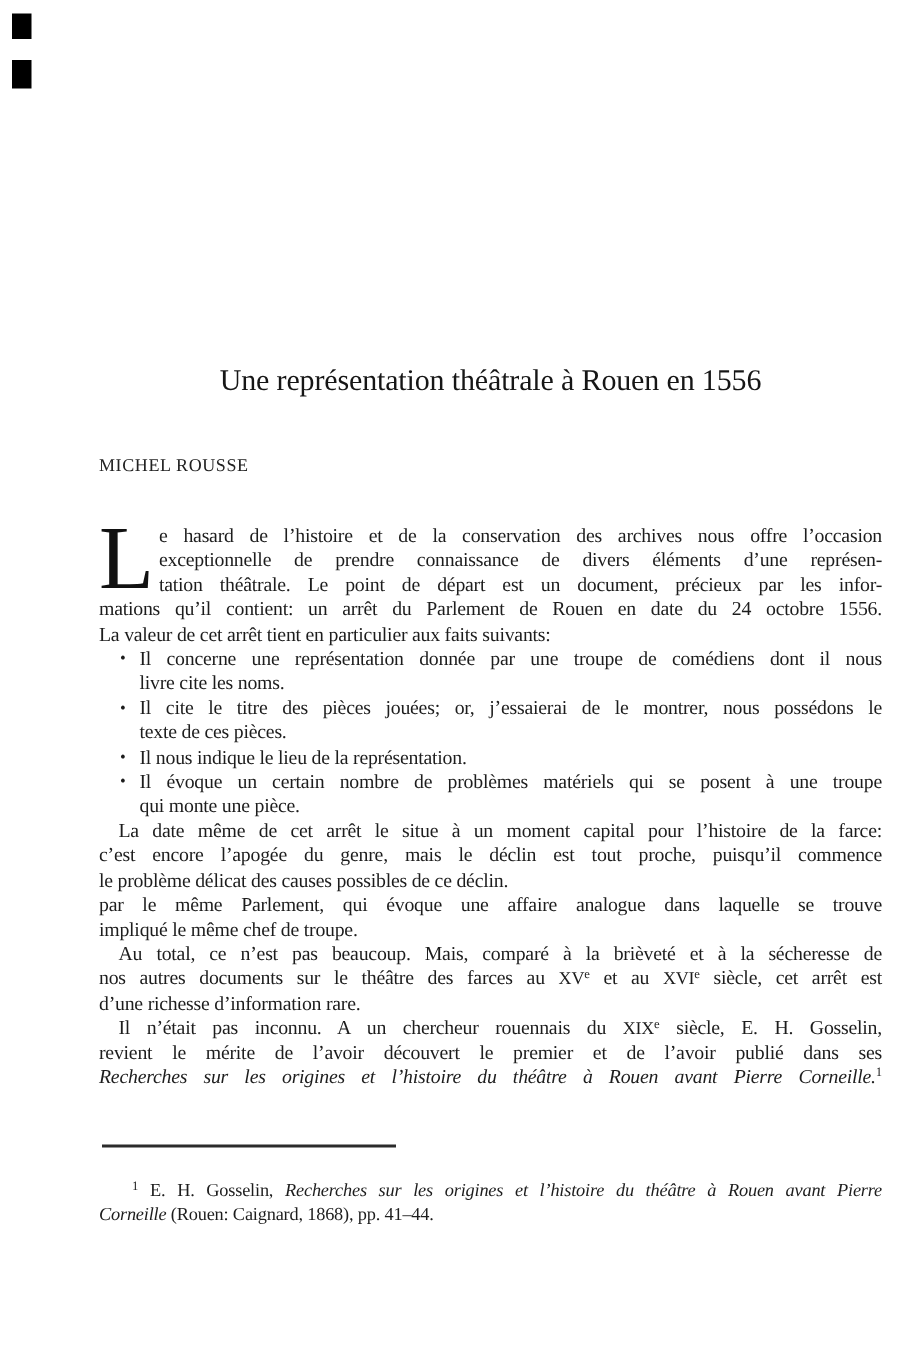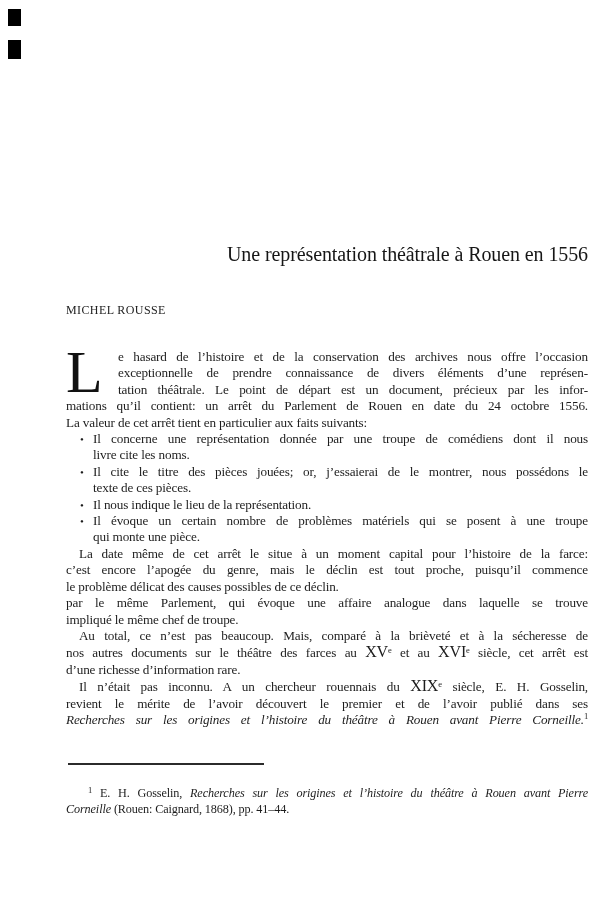--- a/index.html
+++ b/index.html
@@ -8,45 +8,45 @@
     font-family:"Liberation Serif",serif;color:#1d1d1d;overflow:hidden;
   }
   .scan-mark{position:absolute;background:#000;}
   .scan-mark.m1{left:8px;top:9px;width:13px;height:17px;}
   .scan-mark.m2{left:8px;top:40px;width:13px;height:19px;}
 
   .content{position:absolute;left:66px;top:0;width:522px;height:907px;}
 
   .title{
     position:absolute;top:243px;left:0;width:100%;margin:0;
-    font-size:20px;font-weight:normal;text-align:right;color:#161616;
+    font-size:20px;font-weight:normal;text-align:center;color:#161616;
     letter-spacing:-0.1px;
   }
   .author{
     position:absolute;top:303px;left:0;width:100%;box-sizing:border-box;
     padding-right:55px;text-align:left;font-size:12px;letter-spacing:0.4px;color:#222;
   }
 
   .bodytext{
     position:absolute;top:349px;left:0;width:100%;
     font-size:13.2px;line-height:16.4px;letter-spacing:-0.15px;
   }
   .line{text-align:justify;text-align-last:left;}
   .line.just{text-align-last:justify;}
   .line.ind{text-indent:13px;}
   .it{font-style:italic;}
-  .sc{font-size:16px;}
+  .sc{font-size:12px;}
   sup.sup{font-size:8.5px;line-height:0;position:relative;top:-4.5px;vertical-align:baseline;}
 
   .opening{display:flex;}
   .dropcap{
     flex:0 0 40px;width:40px;font-size:60px;line-height:46px;
     color:#111;letter-spacing:0;
   }
-  .opening-lines{flex:1;min-width:0;margin-left:12px;}
+  .opening-lines{flex:1;min-width:0;}
 
   ul.bullets{margin:0;padding:0 0 0 27px;list-style:none;}
   ul.bullets li{position:relative;}
   .dot{position:absolute;left:-13px;top:0;font-size:11px;}
 
   .footnote-rule{position:absolute;top:763px;left:2px;width:196px;height:2px;background:#2b2b2b;}
   .footnote{
     position:absolute;top:786px;left:0;width:100%;
     font-size:12.2px;line-height:15.6px;letter-spacing:-0.12px;
   }

